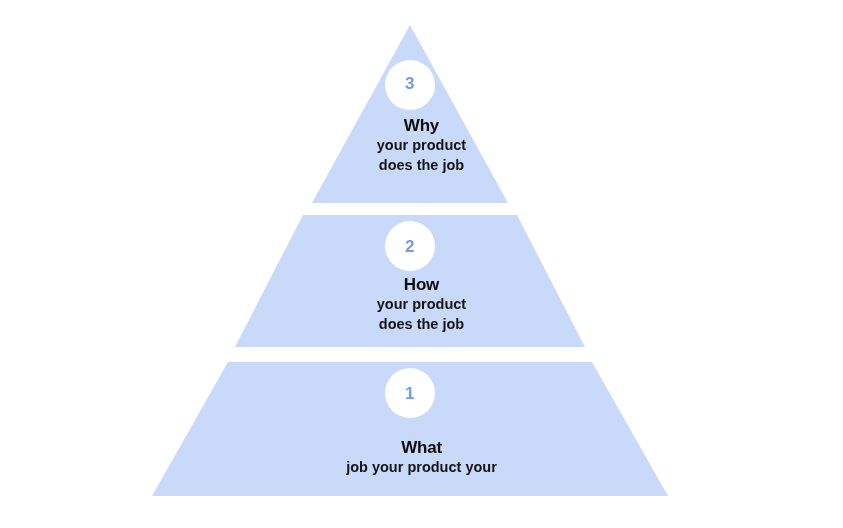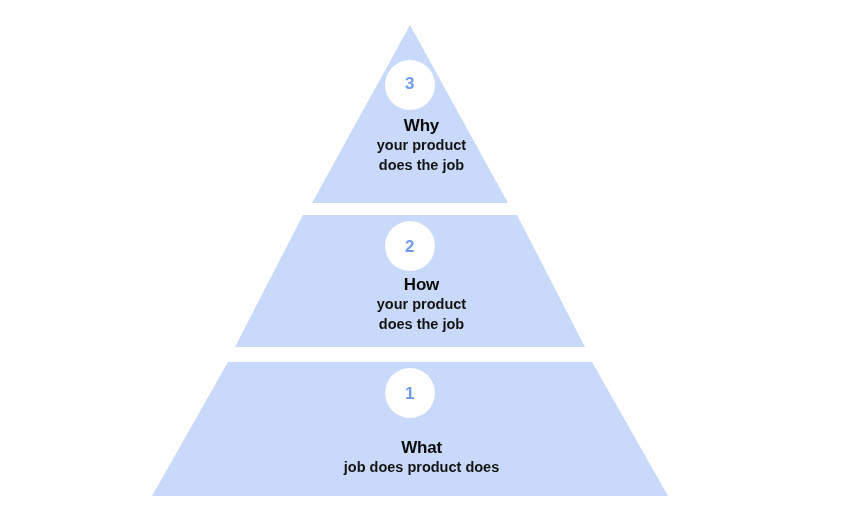--- a/index.html
+++ b/index.html
@@ -111,16 +111,16 @@
   <div class="badge-num" id="num-tier-mid">2</div>
   <div class="tier-text" id="text-tier-mid">
     <div class="tier-heading">How</div>
     <div class="tier-sub">your product</div>
     <div class="tier-sub">does the job</div>
   </div>
 
   <div class="badge-num" id="num-tier-bot">1</div>
   <div class="tier-text" id="text-tier-bot">
     <div class="tier-heading">What</div>
-    <div class="tier-sub">job does product does</div>
+    <div class="tier-sub">job your product your</div>
   </div>
 
 </div>
 
 </body></html>

